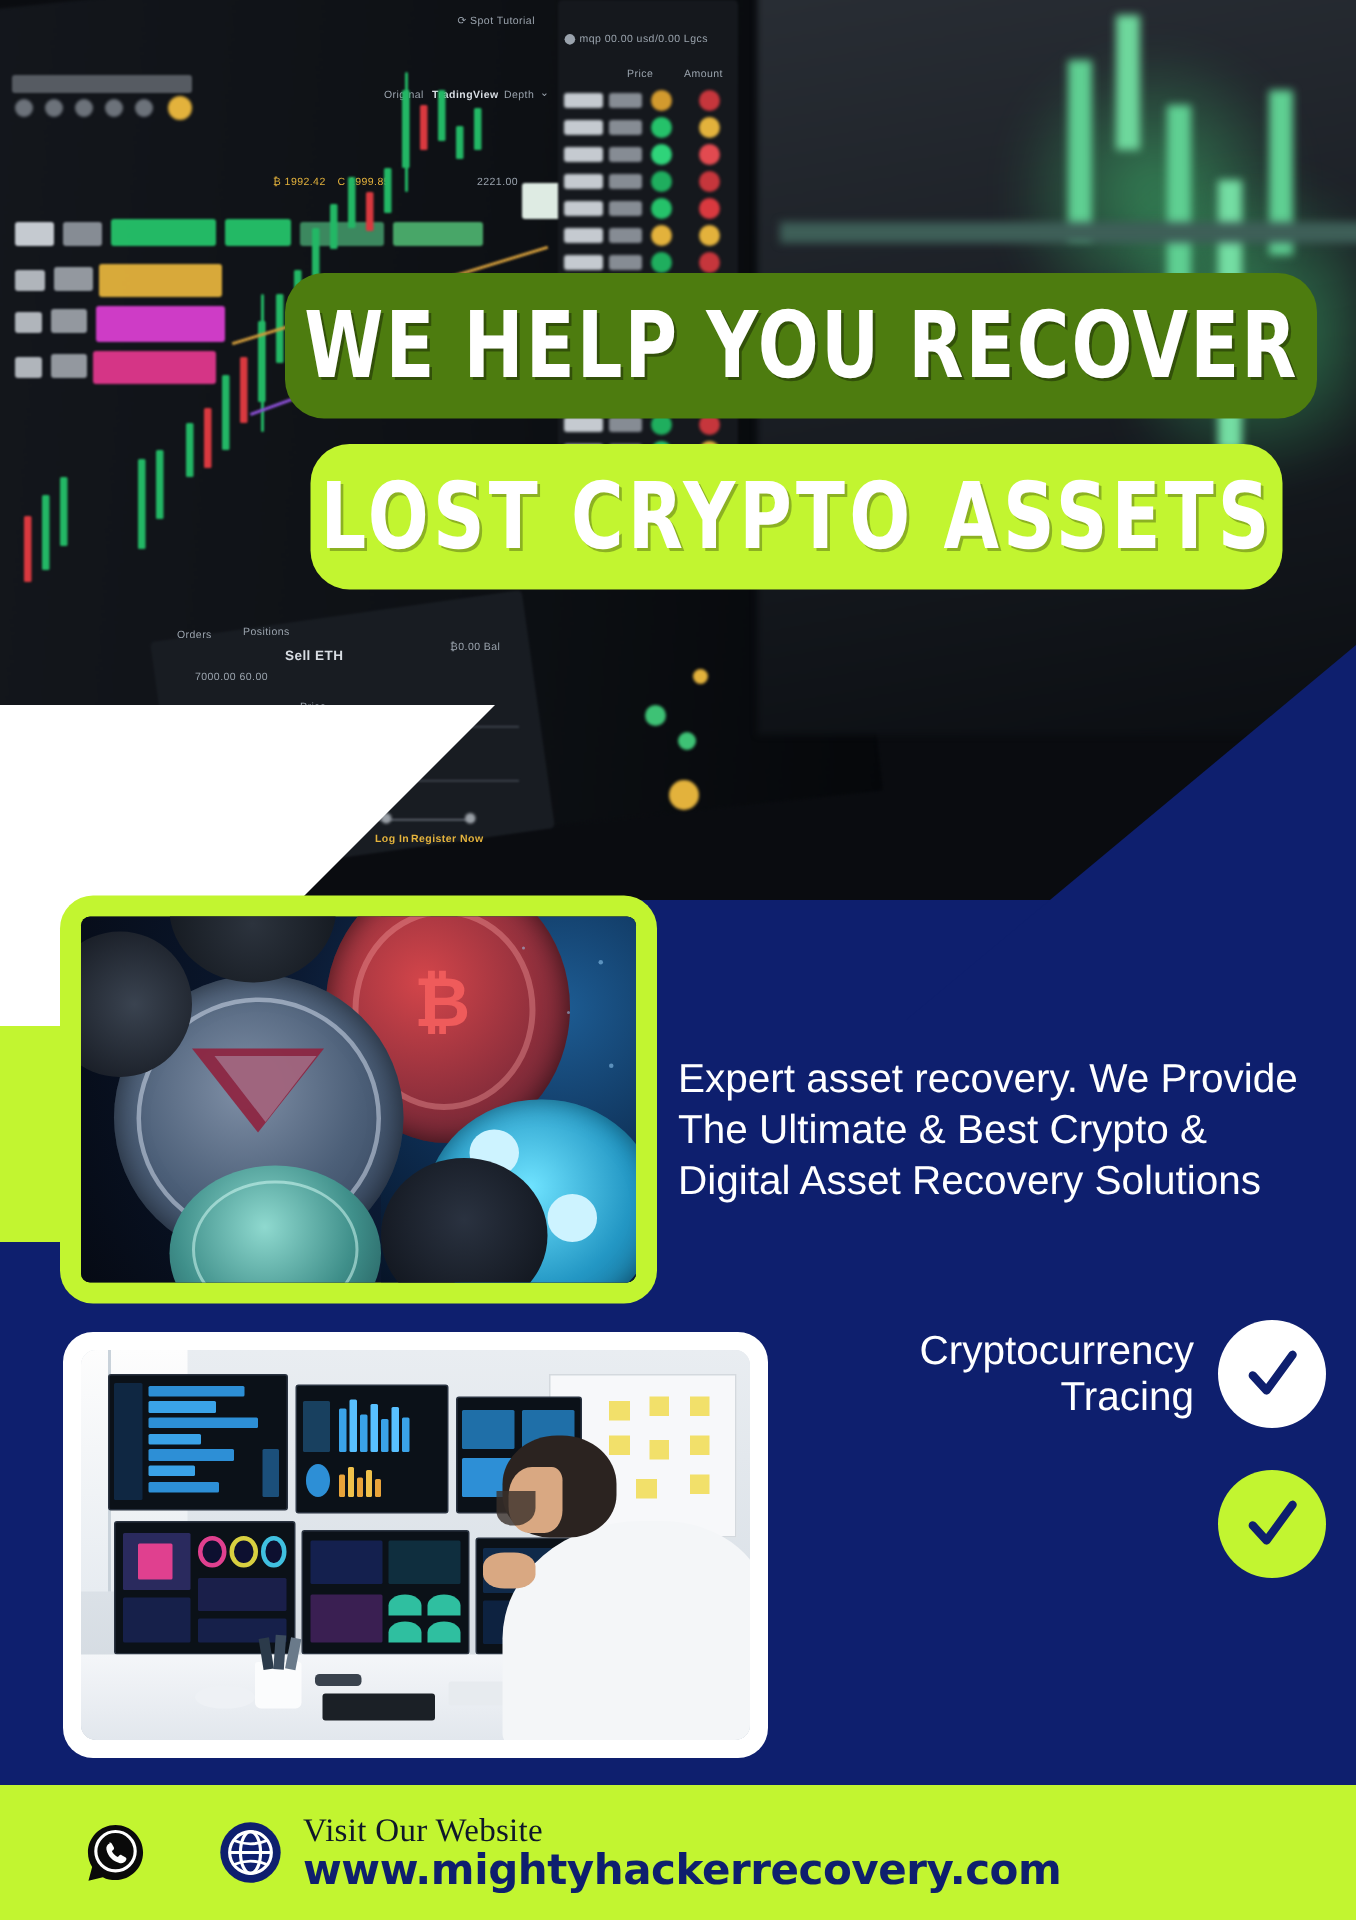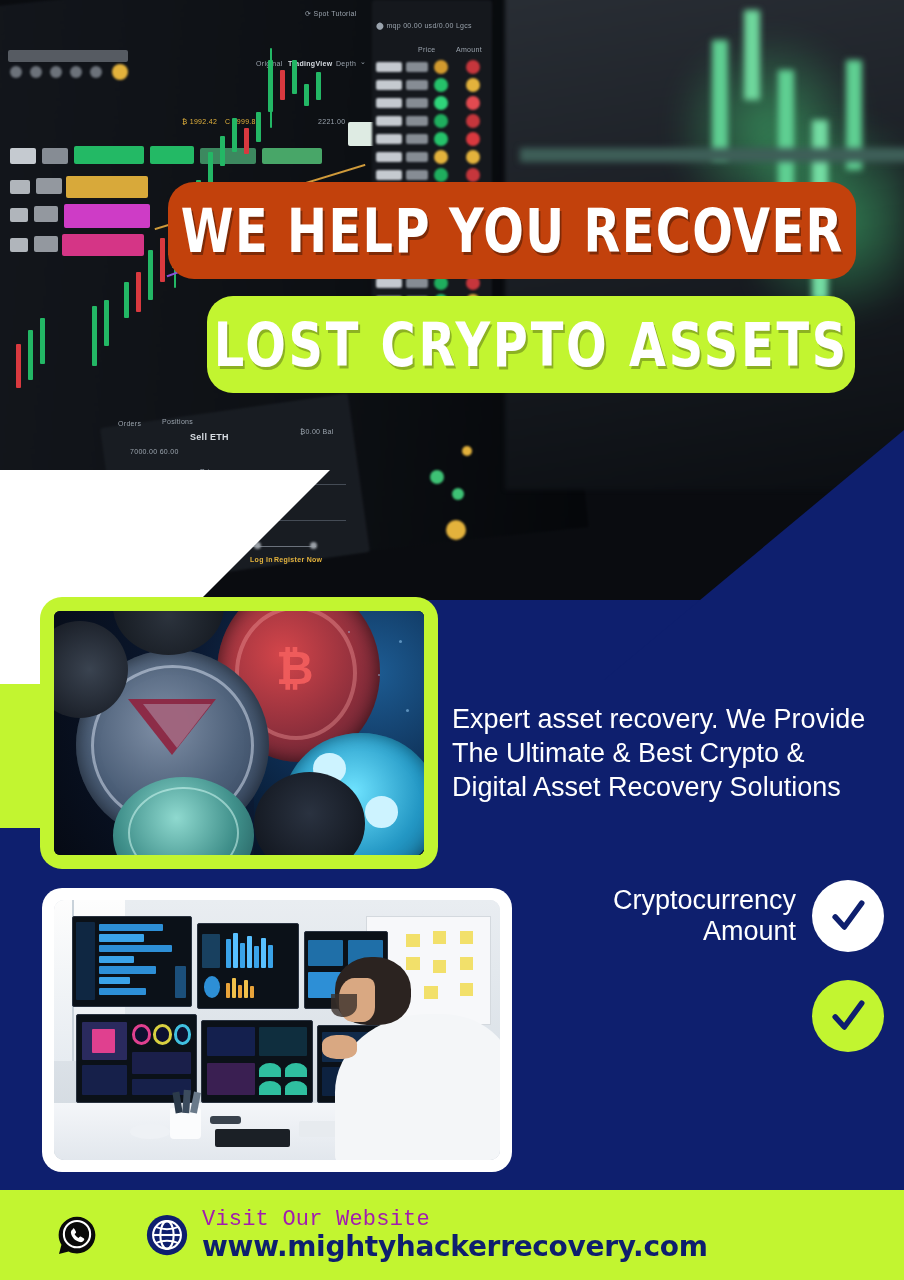--- a/index.html
+++ b/index.html
@@ -74,22 +74,22 @@
   }
   .navy-body { position:absolute; left:0; top:690px; width:904px; height:510px; background:#0E1F6E; z-index:0; }
 
   
   .headline-wrap { position:absolute; left:0; top:0; width:904px; z-index:6; }
   .bar {
     position:absolute; display:flex; align-items:center; justify-content:center;
     border-radius:26px;
   }
   .bar-navy {
-    left:168px; top:182px; width:688px; height:97px;
-    background:#c2410c;
+    left:190px; top:182px; width:688px; height:97px;
+    background:#4d7c0f;
   }
   .bar-lime {
     left:207px; top:296px; width:648px; height:97px;
     background:#C2F530;
   }
   .headline-text {
     color:#ffffff;
     font-family:"DejaVu Sans", sans-serif;
     font-weight:bold;
     font-size:52px;
@@ -168,21 +168,21 @@
   .footer-phone { display:flex; align-items:center; gap:14px; margin-left:56px; }
   .wa-icon { width:42px; height:42px; position:relative; }
   .phone-num {
     color:#0E1F6E; font-size:31px; font-weight:bold;
     font-family:"DejaVu Sans", sans-serif; letter-spacing:0.5px;
   }
   .footer-web { display:flex; align-items:center; gap:12px; margin-left:46px; }
   .globe-icon { width:46px; height:46px; }
   .web-text { line-height:1.08; }
   .web-visit {
-    color:#a21caf; font-size:22px; font-family:Liberation Mono, monospace;
+    color:#0f172a; font-size:22px; font-family:Liberation Serif, serif;
     letter-spacing:0.2px;
   }
   .web-url {
     color:#0E1F6E; font-size:28px; font-weight:bold;
     font-family:"DejaVu Sans", sans-serif; letter-spacing:-0.3px;
   }
 </style>
 </head>
 <body>
 
@@ -438,21 +438,21 @@
       <div class="speckle" style="right:20%; top:8%; width:2px; height:2px; background:#9fd8ff;"></div>
       <div class="speckle" style="right:4%; top:40%; width:3px; height:3px; background:#9fd8ff;"></div>
     </div>
   </div>
 
   <div class="description">Expert asset recovery. We Provide The Ultimate &amp; Best Crypto &amp; Digital Asset Recovery Solutions</div>
 
   <div class="services">
     <div class="service-row">
       <span class="service-label">Cryptocurrency
-Amount</span>
+Tracing</span>
       <span class="badge" style="background:#ffffff;">
         <svg viewBox="0 0 48 48">
           <path d="M10 25 L20 36 L39 10" fill="none" stroke="#0E1F6E" stroke-width="6" stroke-linecap="round" stroke-linejoin="round"></path>
         </svg>
       </span>
     </div>
     <div class="service-row">
       <span class="badge" style="background:#C2F530;">
         <svg viewBox="0 0 48 48">
           <path d="M10 25 L20 36 L39 10" fill="none" stroke="#0E1F6E" stroke-width="6" stroke-linecap="round" stroke-linejoin="round"></path>

